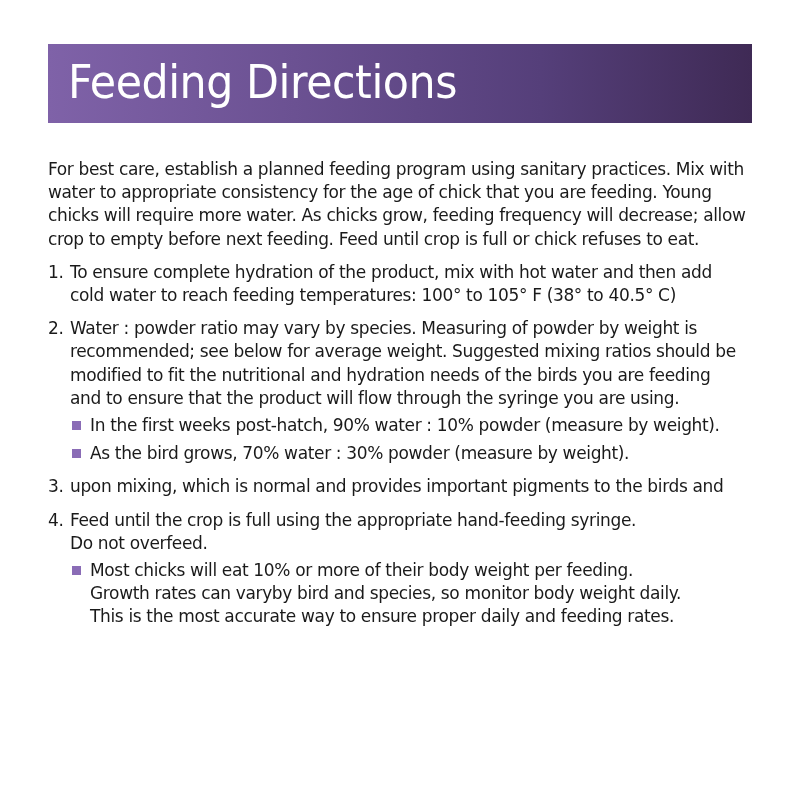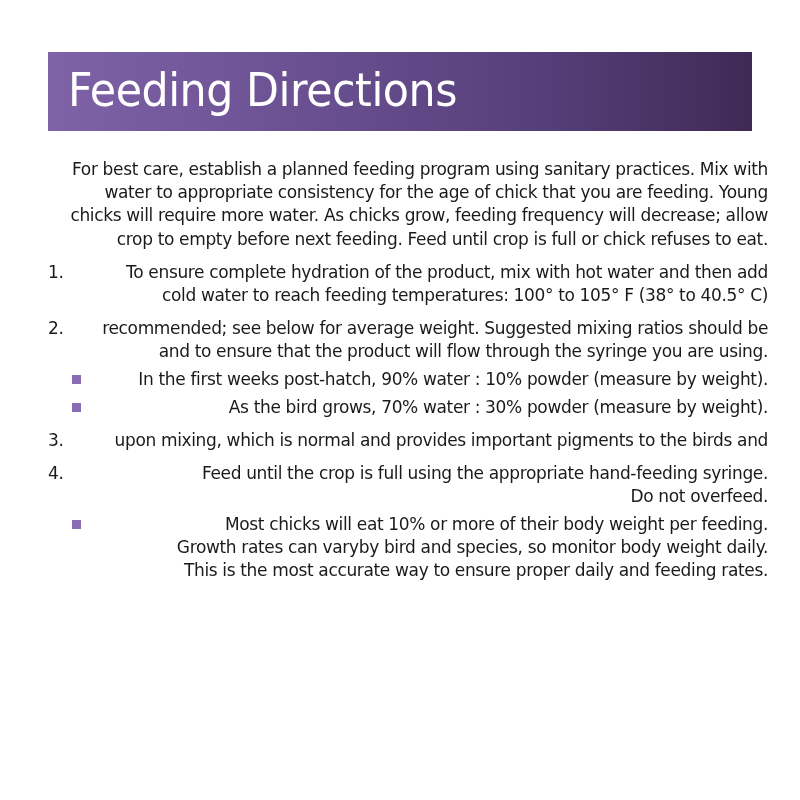--- a/index.html
+++ b/index.html
@@ -1,40 +1,40 @@
 <!DOCTYPE html>
 <html><head>
 <meta charset="utf-8">
 <style>
   html, body { margin: 0; padding: 0; background: #ffffff; }
   body { width: 800px; height: 800px; position: relative; overflow: hidden;
          font-family: "DejaVu Sans", sans-serif; color: #1a1a1a; }
   .header {
-    position: absolute; left: 48px; top: 52px; width: 704px; height: 79px;
+    position: absolute; left: 48px; top: 44px; width: 704px; height: 79px;
     background: linear-gradient(to right, #7f62a8 0%, #6b5192 35%, #553f7a 70%, #3f2a55 100%);
     box-sizing: border-box;
   }
   .header-title {
     position: absolute; left: 20px; top: 8px;
     font-family: "DejaVu Sans", sans-serif; font-size: 46px; color: #ffffff;
     letter-spacing: -0.5px; font-weight: normal; line-height: 60px;
     transform: scaleX(0.93); transform-origin: left;
   }
   .content {
     position: absolute; left: 48px; top: 158px; width: 720px;
     font-size: 17px; line-height: 23.2px; letter-spacing: -0.35px;
   }
   .intro { margin: 0 0 10px 0; }
   ol.steps { list-style: none; margin: 0; padding: 0; }
   .step { position: relative; padding-left: 22px; margin: 0 0 10px 0; }
   .step-num { position: absolute; left: 0; top: 0; }
   ul.subs { list-style: none; margin: 4px 0 0 0; padding: 0; }
   .sub { position: relative; padding-left: 20px; margin: 0 0 5px 0; }
   .sq { position: absolute; left: 2px; top: 7px; width: 9px; height: 9px; background: #8a6cb6; }
-  .line { display: block; white-space: nowrap; text-align: right; }
+  .line { display: block; white-space: nowrap; }
 </style>
 </head>
 <body>
 
 <div class="header">
   <div class="header-title">Feeding Directions</div>
 </div>
 
 <div class="content">
   <p class="intro">
@@ -46,21 +46,23 @@
 
   <ol class="steps">
     <li class="step">
       <span class="step-num">1.</span>
       <span class="line">To ensure complete hydration of the product, mix with hot water and then add</span>
       <span class="line">cold water to reach feeding temperatures: 100° to 105° F (38° to 40.5° C)</span>
     </li>
 
     <li class="step">
       <span class="step-num">2.</span>
+      <span class="line">Water : powder ratio may vary by species. Measuring of powder by weight is</span>
       <span class="line">recommended; see below for average weight. Suggested mixing ratios should be</span>
+      <span class="line">modified to fit the nutritional and hydration needs of the birds you are feeding</span>
       <span class="line">and to ensure that the product will flow through the syringe you are using.</span>
       <ul class="subs">
         <li class="sub">
           <span class="sq"></span>
           <span class="line">In the first weeks post-hatch, 90% water : 10% powder (measure by weight).</span>
         </li>
         <li class="sub">
           <span class="sq"></span>
           <span class="line">As the bird grows, 70% water : 30% powder (measure by weight).</span>
         </li>

